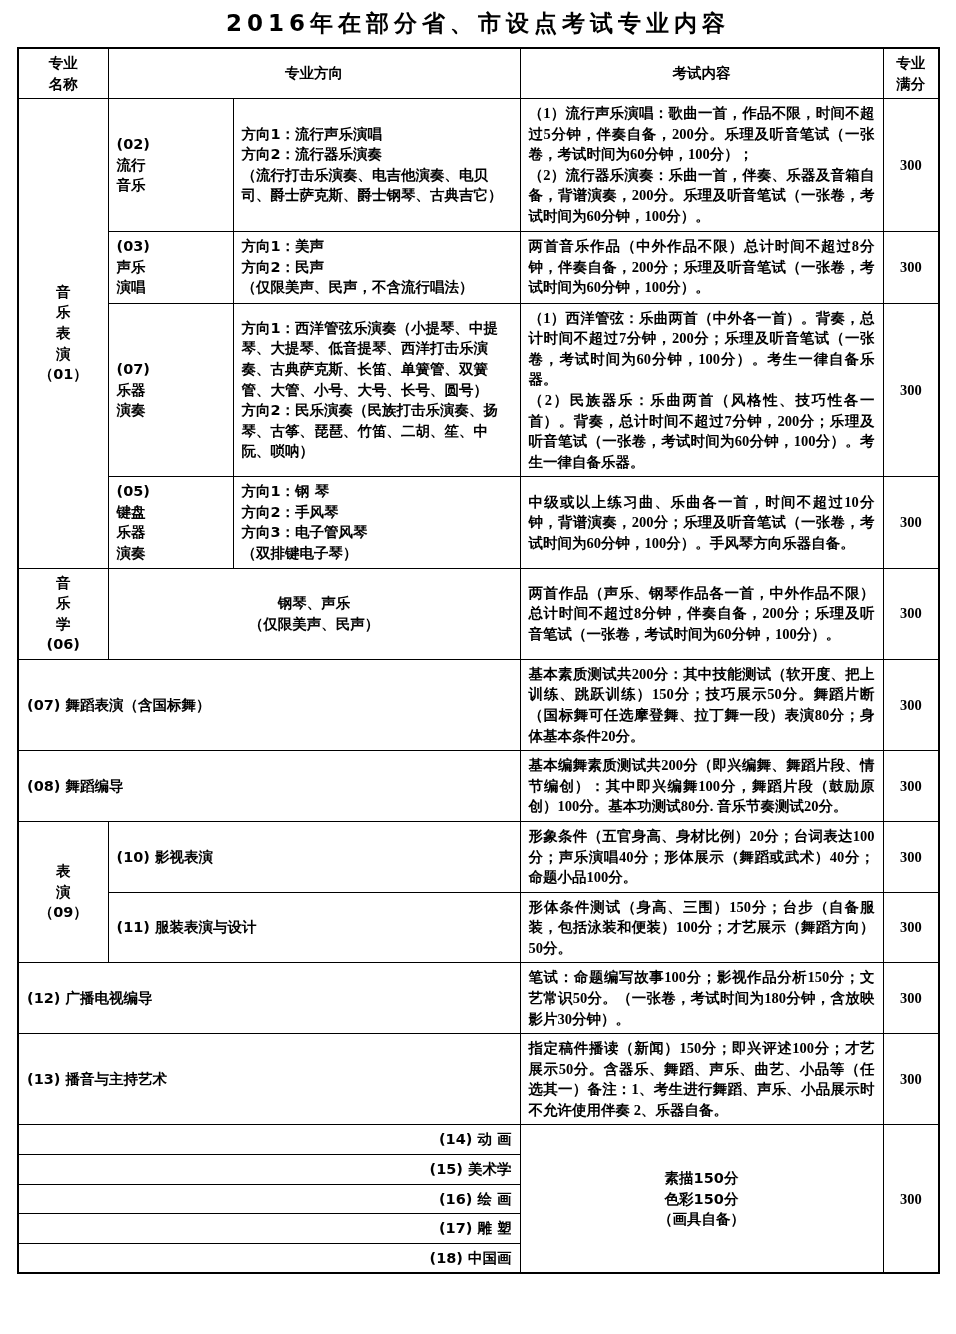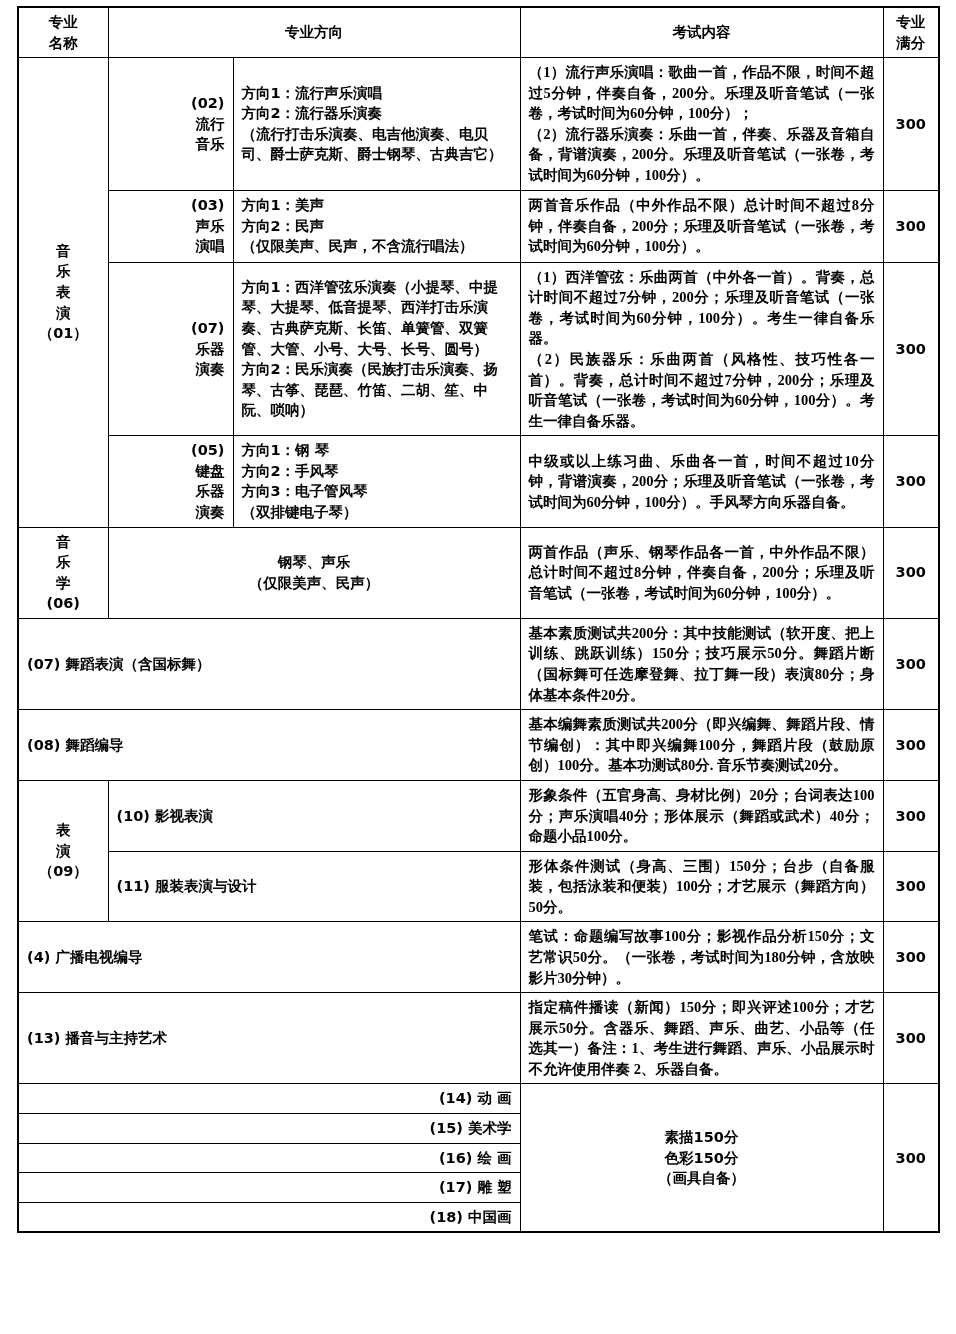--- a/index.html
+++ b/index.html
@@ -63,21 +63,21 @@
     padding: 3px 2px;
   }
   .vname {
     text-align: center;
     white-space: pre-line;
     line-height: 1.65;
     font-size: 15px;
     padding: 4px 2px;
   }
   .code {
-    text-align: right;
+    text-align: left;
     white-space: pre-line;
     line-height: 1.5;
     font-size: 15px;
     padding: 4px 2px;
   }
   .dir {
     text-align: left;
     white-space: pre-line;
     padding: 6px 10px;
   }
@@ -101,27 +101,29 @@
     text-align: left;
     padding: 4px 10px;
   }
   .label-left {
     text-align: right;
     padding: 3px 10px 3px 34px;
   }
   .score {
     text-align: center;
     font-size: 15px;
+    font-family: Liberation Serif, serif;
   }
 </style>
 </head>
 <body>
 
 <div class="page">
 
+  <div class="doc-subtitle">2016年在部分省、市设点考试专业内容</div>
 
   <table class="exam-table">
     <colgroup>
       <col class="col-major">
       <col class="col-code">
       <col class="col-dir">
       <col class="col-content">
       <col class="col-score">
     </colgroup>
 
@@ -219,21 +221,21 @@
       <td class="score">300</td>
     </tr>
 
     <tr style="height:58px;">
       <td class="label-center" colspan="2">(11) 服装表演与设计</td>
       <td class="content">形体条件测试（身高、三围）150分；台步（自备服装，包括泳装和便装）100分；才艺展示（舞蹈方向）50分。</td>
       <td class="score">300</td>
     </tr>
 
     <tr style="height:62px;">
-      <td class="label-center" colspan="3">(4) 广播电视编导</td>
+      <td class="label-center" colspan="3">(12) 广播电视编导</td>
       <td class="content">笔试：命题编写故事100分；影视作品分析150分；文艺常识50分。（一张卷，考试时间为180分钟，含放映影片30分钟）。</td>
       <td class="score">300</td>
     </tr>
 
     <tr style="height:74px;">
       <td class="label-center" colspan="3">(13) 播音与主持艺术</td>
       <td class="content">指定稿件播读（新闻）150分；即兴评述100分；才艺展示50分。含器乐、舞蹈、声乐、曲艺、小品等（任选其一）备注：1、考生进行舞蹈、声乐、小品展示时不允许使用伴奏 2、乐器自备。</td>
       <td class="score">300</td>
     </tr>
 

